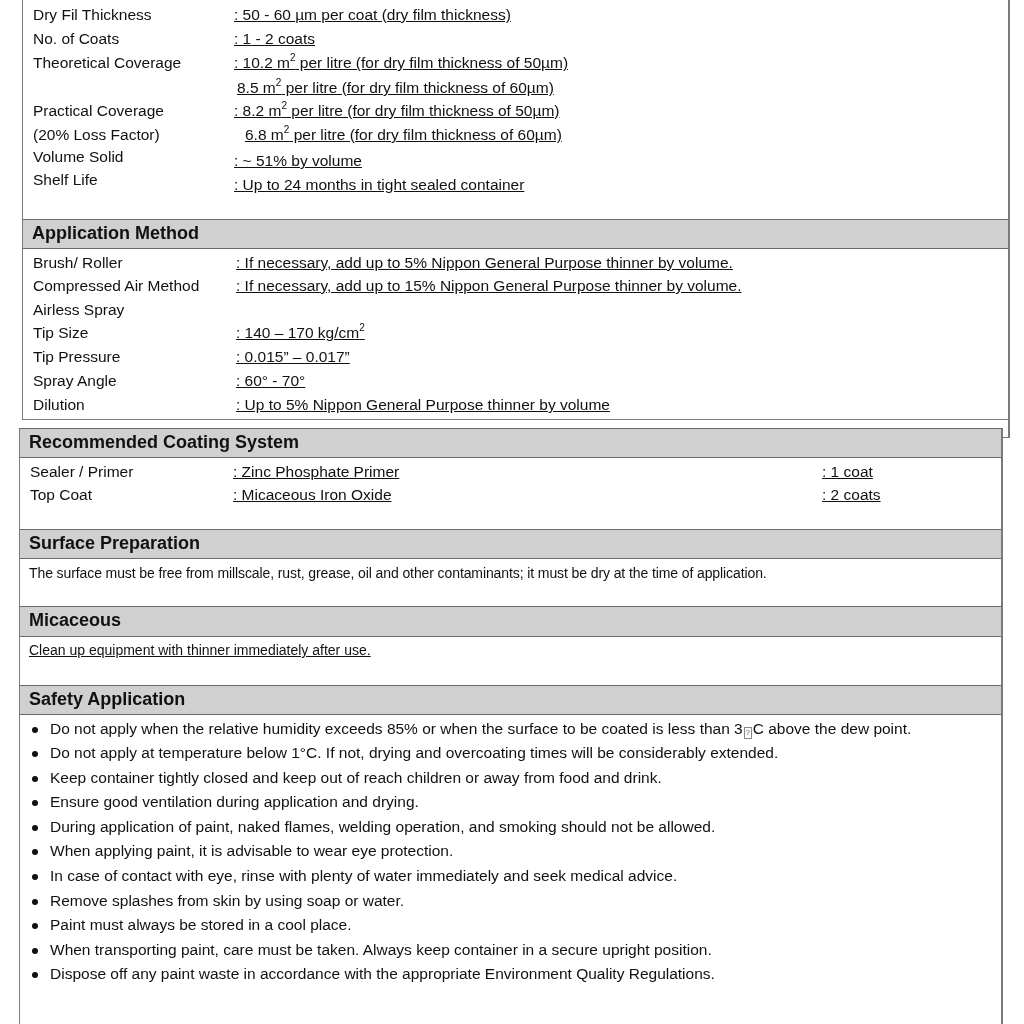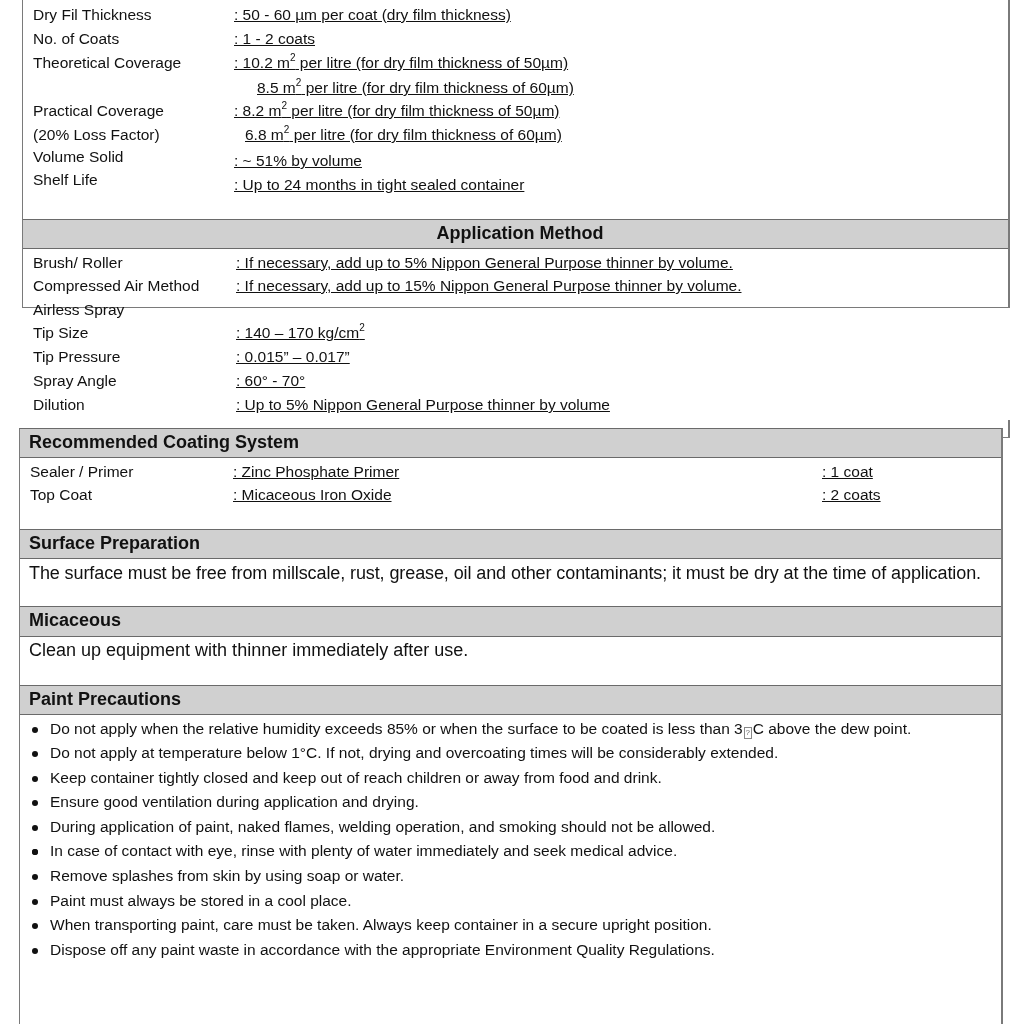--- a/index.html
+++ b/index.html
@@ -5,37 +5,37 @@
     html, body { margin: 0; padding: 0; background: #ffffff; }
     body {
       width: 1024px; height: 1024px; position: relative; overflow: hidden;
       font-family: "Liberation Sans", "DejaVu Sans", sans-serif;
       color: #111111;
     }
     .block {
       position: absolute; box-sizing: border-box;
       border-left: 1.5px solid #7a7a7a; border-right: 2px solid #7a7a7a;
     }
-    .upper { left: 22px; width: 988px; top: 0; height: 308px; border-bottom: 1.5px solid #7a7a7a; }
+    .upper { left: 22px; width: 988px; top: 0; height: 420px; border-bottom: 1.5px solid #7a7a7a; }
     .upper-tail { position: absolute; left: 1001px; top: 420px; width: 9px; height: 18px;
       border-right: 2px solid #7a7a7a; border-bottom: 1.5px solid #7a7a7a; box-sizing: border-box; }
     .lower { left: 19px; width: 984px; top: 428px; height: 600px; border-top: 1.5px solid #6a6a6a; }
 
     .row { position: absolute; font-size: 15.5px; line-height: 20px; white-space: nowrap; }
     .lbl { position: absolute; }
     .val { position: absolute; text-decoration: underline; }
     sup { font-size: 10px; line-height: 0; position: relative; top: -1px; }
 
     .hdr {
       position: absolute; left: 0; right: 0; box-sizing: border-box;
       background: #d0d0d0;
       border-top: 1.5px solid #6a6a6a; border-bottom: 1.5px solid #6a6a6a;
       font-weight: bold; font-size: 18px; line-height: 27px; padding-left: 9px;
     }
-    .sec-body { position: absolute; left: 9px; right: 8px; font-size: 18px; line-height: 20px; }
+    .sec-body { position: absolute; left: 9px; right: 8px; font-size: 14px; line-height: 20px; }
     .bullet-list { position: absolute; left: 9px; right: 10px; margin: 0; padding: 0; list-style: none; }
     .bullet-list li { position: relative; padding-left: 21px; font-size: 15.5px; line-height: 24.6px; }
     .bullet-list li .dot {
       position: absolute; left: 3px; top: 10px; width: 6px; height: 6px; border-radius: 50%; background: #111;
     }
     .missing-glyph {
       display: inline-block; width: 8px; height: 12px; border: 1px solid #888; box-sizing: border-box;
       font-size: 8px; line-height: 10px; text-align: center; color: #666; vertical-align: -1px; margin: 0 1px;
     }
   </style>
@@ -50,40 +50,40 @@
   </div>
   <div class="row" style="left:10px; top:29px;">
     <span class="lbl" style="left:0">No. of Coats</span>
     <span class="val" style="left:201px">: 1 - 2 coats</span>
   </div>
   <div class="row" style="left:10px; top:53px;">
     <span class="lbl" style="left:0">Theoretical Coverage</span>
     <span class="val" style="left:201px"><span>: 10.2 m</span><sup>2</sup><span> per litre (for dry film thickness of 50µm)</span></span>
   </div>
   <div class="row" style="left:10px; top:78px;">
-    <span class="val" style="left:224px"><span>8.5 m</span><sup>2</sup><span> per litre (for dry film thickness of 60µm)</span></span>
+    <span class="val" style="left:204px"><span>8.5 m</span><sup>2</sup><span> per litre (for dry film thickness of 60µm)</span></span>
   </div>
   <div class="row" style="left:10px; top:101px;">
     <span class="lbl" style="left:0">Practical Coverage</span>
     <span class="val" style="left:201px"><span>: 8.2 m</span><sup>2</sup><span> per litre (for dry film thickness of 50µm)</span></span>
   </div>
   <div class="row" style="left:10px; top:125px;">
     <span class="lbl" style="left:0">(20% Loss Factor)</span>
     <span class="val" style="left:212px"><span>6.8 m</span><sup>2</sup><span> per litre (for dry film thickness of 60µm)</span></span>
   </div>
   <div class="row" style="left:10px; top:149px;">
     <span class="lbl" style="left:0; top:-2px">Volume Solid</span>
     <span class="val" style="left:201px; top:2px">: ~ 51% by volume</span>
   </div>
   <div class="row" style="left:10px; top:173px;">
     <span class="lbl" style="left:0; top:-3px">Shelf Life</span>
     <span class="val" style="left:201px; top:2px">: Up to 24 months in tight sealed container</span>
   </div>
 
-  <div class="hdr" style="top:219px; height:30px;text-align:center;">Application Method</div>
+  <div class="hdr" style="top:219px; height:30px;">Application Method</div>
 
   <div class="row" style="left:10px; top:253px;">
     <span class="lbl" style="left:0">Brush/ Roller</span>
     <span class="val" style="left:203px">: If necessary, add up to 5% Nippon General Purpose thinner by volume.</span>
   </div>
   <div class="row" style="left:10px; top:276px;">
     <span class="lbl" style="left:0">Compressed Air Method</span>
     <span class="val" style="left:203px">: If necessary, add up to 15% Nippon General Purpose thinner by volume.</span>
   </div>
   <div class="row" style="left:10px; top:300px;">
@@ -120,33 +120,33 @@
   <div class="row" style="left:10px; top:56px;">
     <span class="lbl" style="left:0">Top Coat</span>
     <span class="val" style="left:203px">: Micaceous Iron Oxide</span>
     <span class="val" style="left:792px">: 2 coats</span>
   </div>
 
   <div class="hdr" style="top:100px; height:30px;">Surface Preparation</div>
   <div class="sec-body" style="top:134px; white-space:nowrap; letter-spacing:-0.1px;">The surface must be free from millscale, rust, grease, oil and other contaminants; it must be dry at the time of application.</div>
 
   <div class="hdr" style="top:177px; height:31px;">Micaceous</div>
-  <div class="sec-body" style="top:211px;">Clean up equipment with thinner immediately after use.</div>
+  <div class="sec-body" style="top:211px;text-decoration:underline;">Clean up equipment with thinner immediately after use.</div>
 
-  <div class="hdr" style="top:256px; height:30px;">Paint Precautions</div>
+  <div class="hdr" style="top:256px; height:30px;">Safety Application</div>
 
   <ul class="bullet-list" style="top:288px;">
     <li style="line-height:24px;">
       <span class="dot"></span>
       <span>Do not apply when the relative humidity exceeds 85% or when the surface to be coated is less than 3</span><span class="missing-glyph">?</span><span>C above the dew point.</span>
     </li>
     <li><span class="dot"></span><span>Do not apply at temperature below 1°C. If not, drying and overcoating times will be considerably extended.</span></li>
     <li><span class="dot"></span><span>Keep container tightly closed and keep out of reach children or away from food and drink.</span></li>
     <li><span class="dot"></span><span>Ensure good ventilation during application and drying.</span></li>
     <li><span class="dot"></span><span>During application of paint, naked flames, welding operation, and smoking should not be allowed.</span></li>
-    <li><span class="dot"></span></li>
+    <li><span class="dot"></span><span>When applying paint, it is advisable to wear eye protection.</span></li>
     <li><span class="dot"></span><span>In case of contact with eye, rinse with plenty of water immediately and seek medical advice.</span></li>
     <li><span class="dot"></span><span>Remove splashes from skin by using soap or water.</span></li>
     <li><span class="dot"></span><span>Paint must always be stored in a cool place.</span></li>
     <li><span class="dot"></span><span>When transporting paint, care must be taken. Always keep container in a secure upright position.</span></li>
     <li><span class="dot"></span><span>Dispose off any paint waste in accordance with the appropriate Environment Quality Regulations.</span></li>
   </ul>
 </div>
 
 </body></html>

